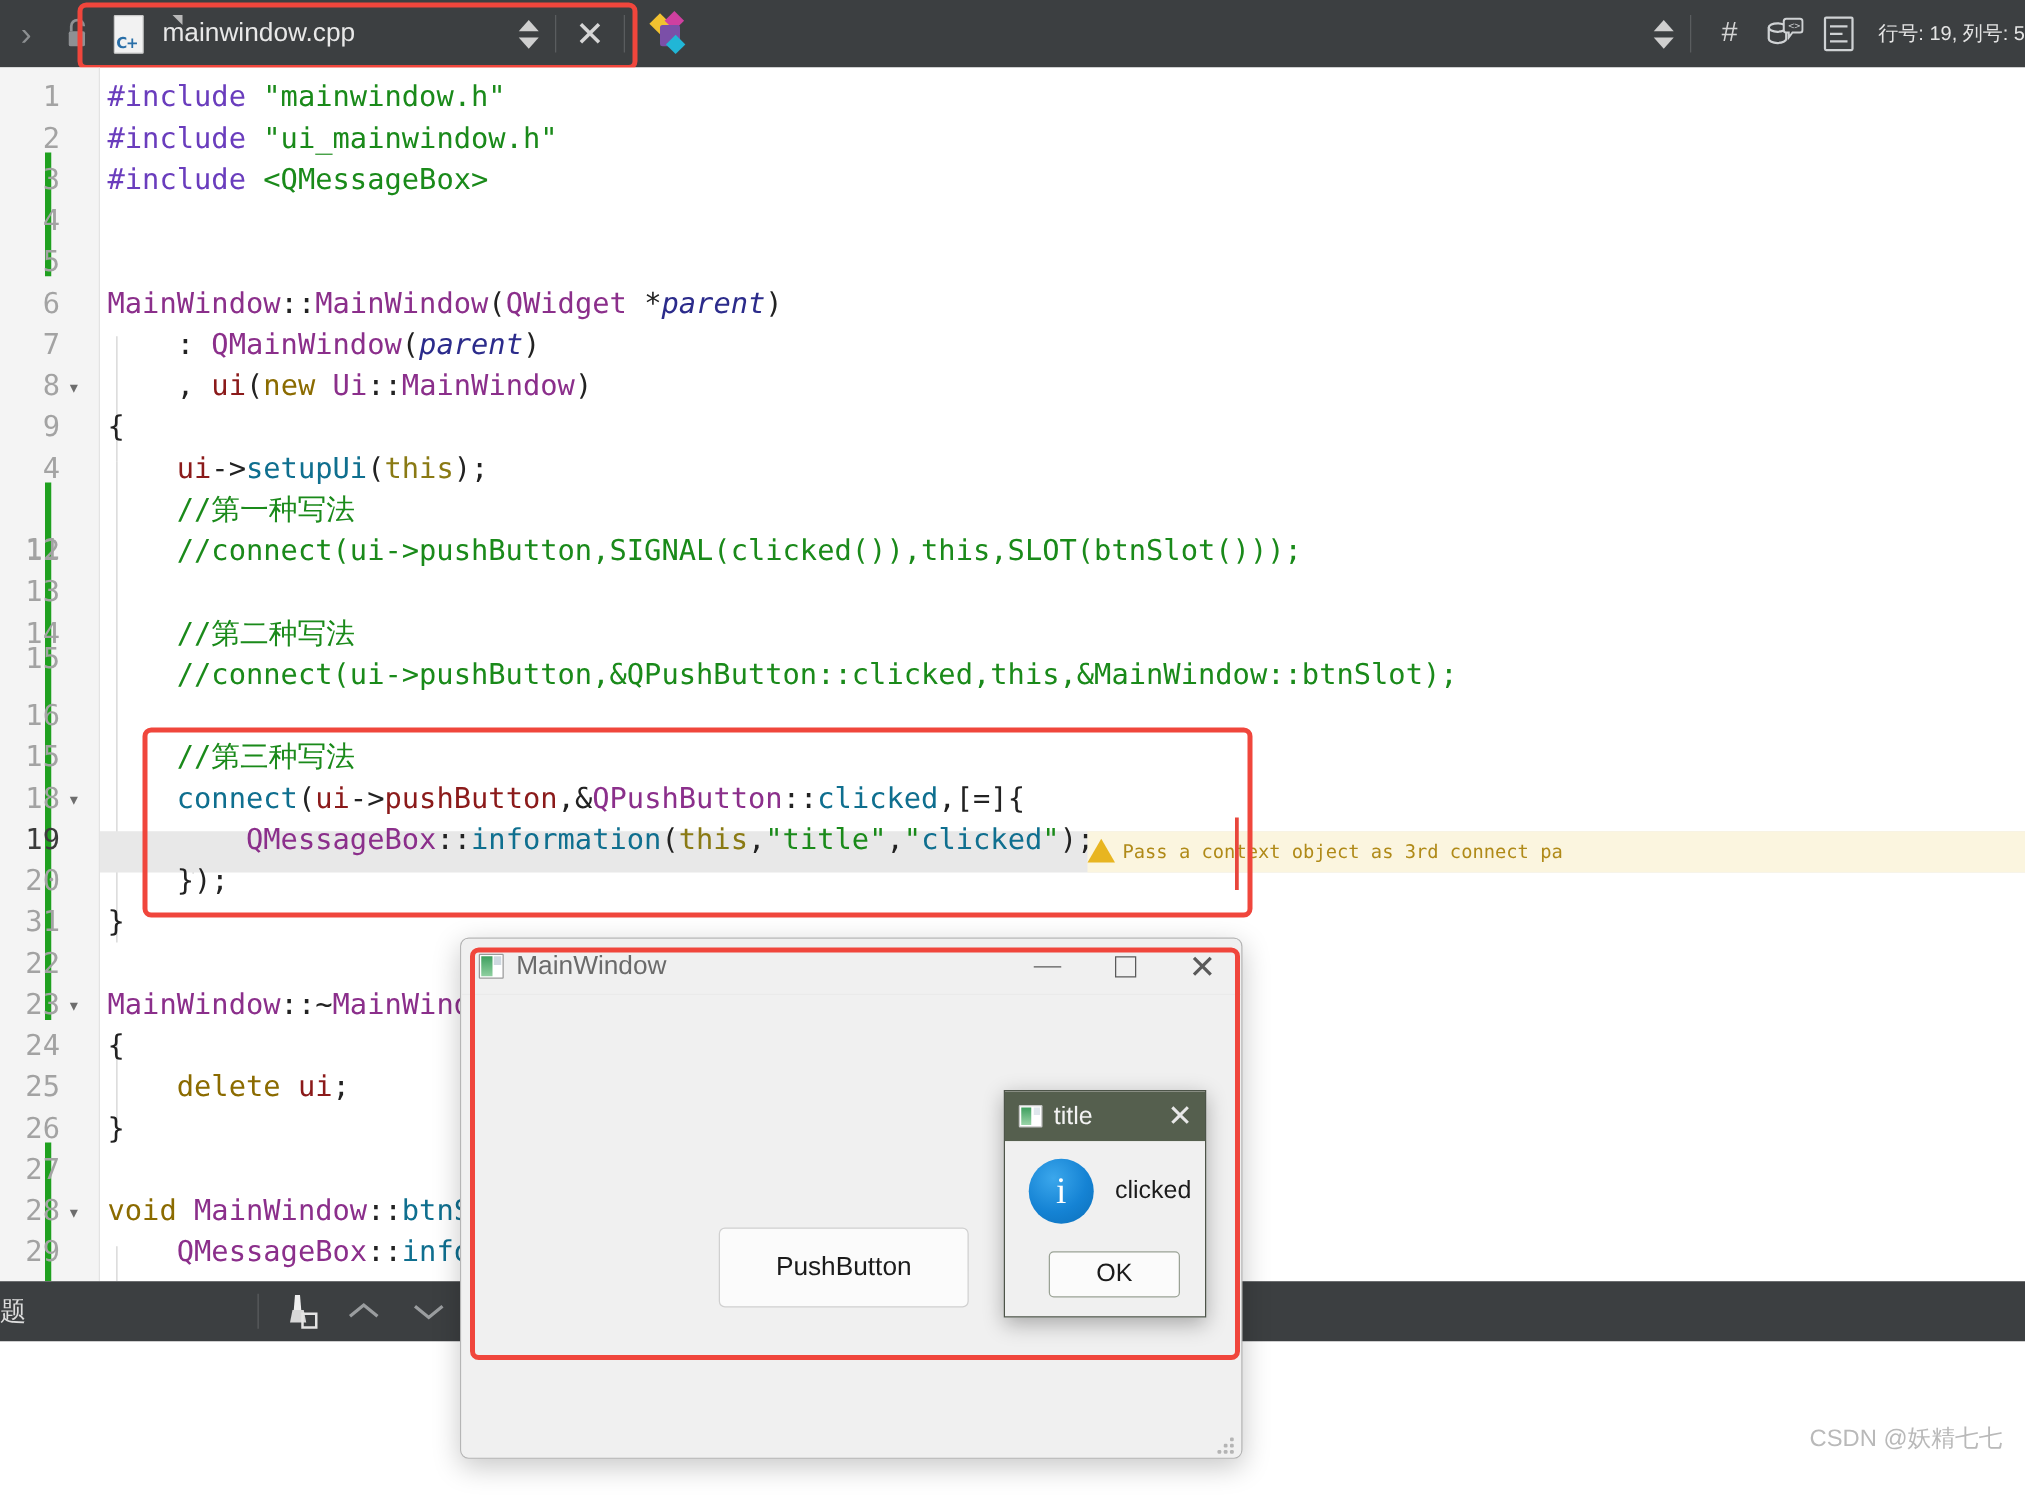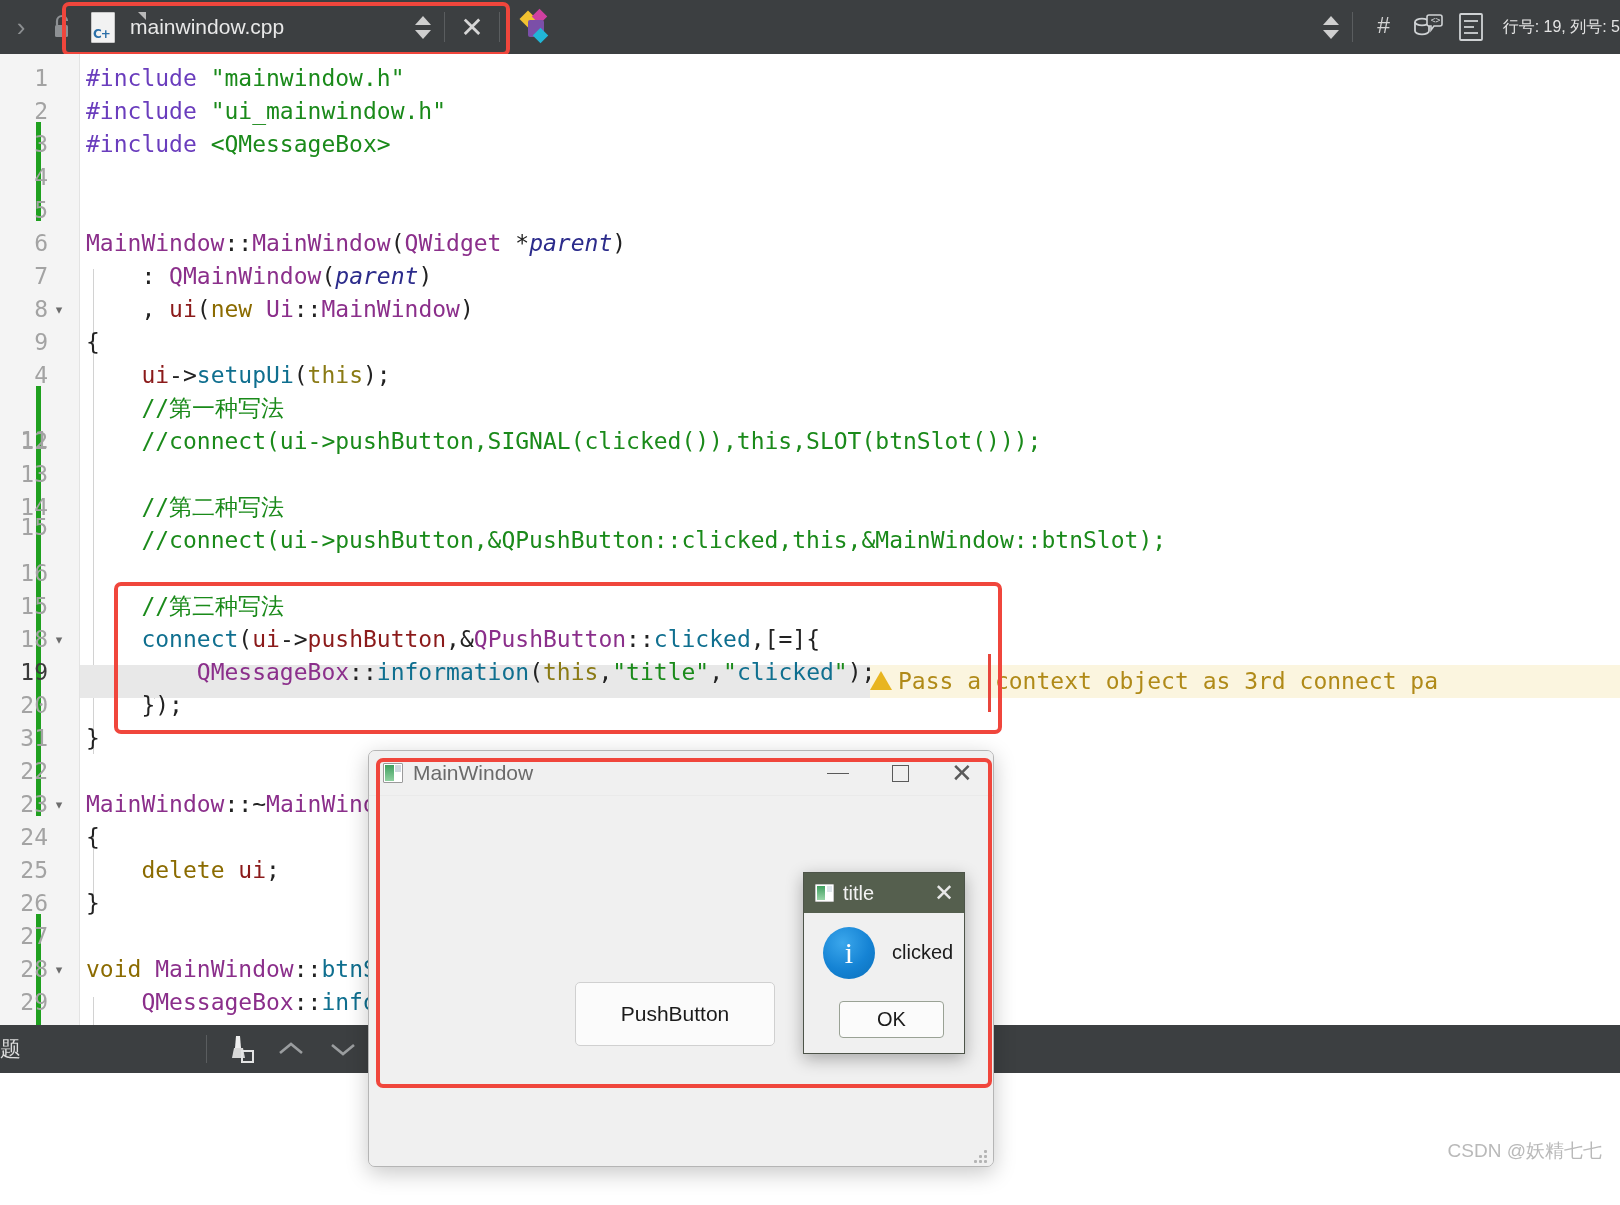--- a/index.html
+++ b/index.html
@@ -111,21 +111,21 @@
   .t-plain{color:#222;}
   .t-param{color:#2b2b8b;font-style:italic;}
   .t-field{color:#8b1a1a;}
   .t-this{color:#8a7a14;}
   .t-newkw{color:#8b6b00;}
 
   
   .warnstrip{
     position:absolute;height:33px;line-height:33px;
     background:#fbf5df;color:#b08a18;
-    font-family:"DejaVu Sans Mono", monospace;font-size:23px;white-space:pre;
+    font-family:"DejaVu Sans Mono", monospace;font-size:15px;white-space:pre;
     display:flex;align-items:center;
   }
   .warn-tri{
     display:inline-block;width:0;height:0;margin-right:6px;
     border-left:11px solid transparent;border-right:11px solid transparent;
     border-bottom:19px solid #e8b520;position:relative;top:-1px;
   }
   .caret{position:absolute;width:3px;background:#e8463c;}
 
   

